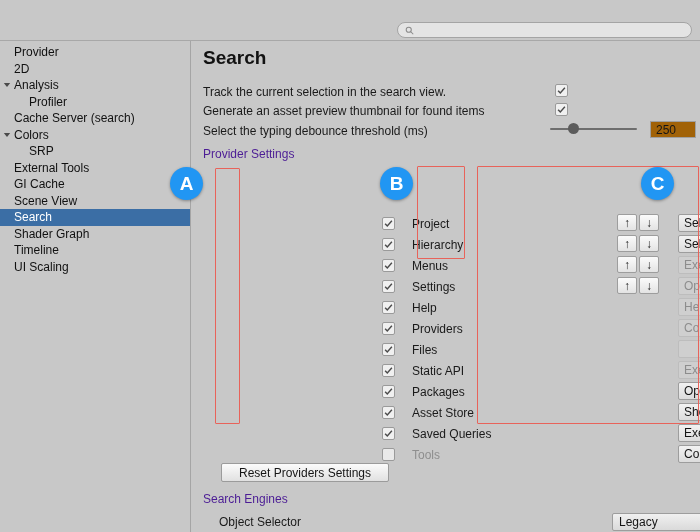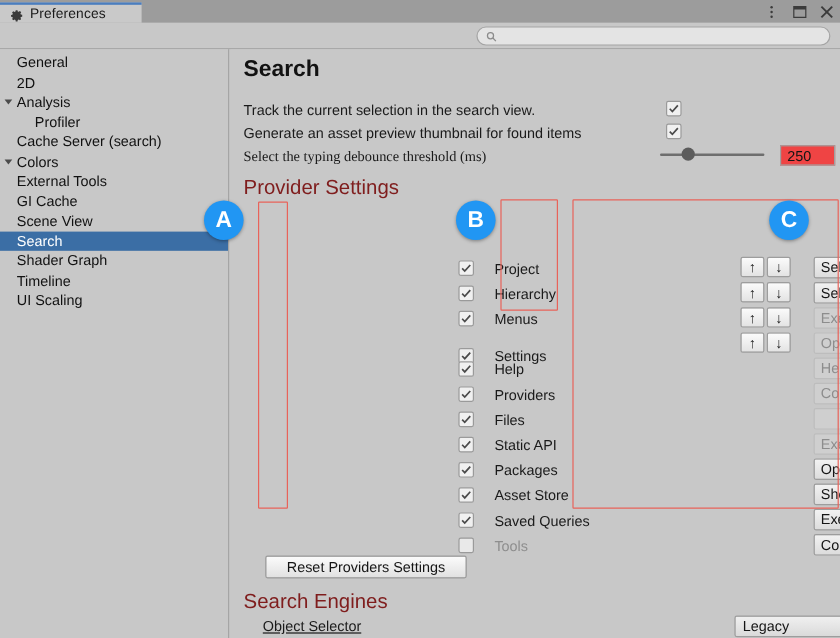--- a/index.html
+++ b/index.html
@@ -92,27 +92,27 @@
   .cbox svg { display: block; }
 
   .slider-track {
     position: absolute; height: 2px; background: #6e6e6e; border-radius: 1px;
   }
   .slider-knob {
     position: absolute; width: 11px; height: 11px; border-radius: 50%;
     background: #5c5c5c;
   }
   .numfield {
-    position: absolute; background: #ef4444; border: 1px solid #a0a0a0;
+    position: absolute; background: #a16207; border: 1px solid #a0a0a0;
     font-size: 12px; color: #151515;
     display: flex; align-items: center; padding-left: 5px;
   }
 
   .section-label {
-    position: absolute; font-size: 17px; color: #7f1d1d;
+    position: absolute; font-size: 12px; color: #4c1d95;
   }
 
   
   .prov-row {
     position: absolute; left: 220px; height: 21px;
     display: flex; align-items: center; font-size: 12px; color: #1a1a1a;
   }
   .prov-row .plabel { margin-left: 9px; }
   .prov-row.dim .plabel { color: #8e8e8e; }
 
@@ -166,64 +166,35 @@
     display: flex; align-items: center; justify-content: center;
     font-size: 19px; font-weight: bold;
     box-shadow: 0 1px 3px rgba(0,0,0,.35);
   }
 </style>
 </head>
 <body>
 
 <div id="app">
 
-  <div class="titlebar">
-    <div class="tab">
-      <span class="gear">
-        <svg width="12" height="12" viewBox="0 0 24 24" fill="#3a3a3a">
-          <path d="M12 8a4 4 0 100 8 4 4 0 000-8zm0 6a2 2 0 110-4 2 2 0 010 4z"></path>
-          <path d="M21 13.5v-3l-2.3-.4a7.2 7.2 0 00-.7-1.7l1.35-1.9-2.12-2.12L15.3 5.7a7.2 7.2 0 00-1.7-.7L13.2 3h-3l-.4 2.3a7.2 7.2 0 00-1.7.7L6.2 4.65 4.08 6.77 5.4 8.7a7.2 7.2 0 00-.7 1.7L2.4 10.8v3l2.3.4c.17.6.41 1.17.7 1.7l-1.32 1.93 2.12 2.12 1.93-1.32c.53.3 1.1.53 1.7.7l.4 2.3h3l.4-2.3c.6-.17 1.17-.4 1.7-.7l1.93 1.32 2.12-2.12-1.35-1.93c.3-.53.53-1.1.7-1.7l2.27-.4z"></path>
-        </svg>
-      </span>
-      <span class="tab-label">Preferences</span>
-    </div>
-    <div class="winbtns">
-      <div class="winbtn">
-        <span class="kebab">
-            <i></i>
-            <i></i>
-            <i></i>
-          </span>
-      </div>
-      <div class="winbtn">
-        <span class="sqr-in"></span>
-      </div>
-      <div class="winbtn">
-        <svg width="12" height="12" viewBox="0 0 12 12" stroke="#3b3b3b" stroke-width="1.6">
-          <line x1="1.5" y1="1.5" x2="10.5" y2="10.5"></line>
-          <line x1="10.5" y1="1.5" x2="1.5" y2="10.5"></line>
-        </svg>
-      </div>
-    </div>
-  </div>
 
   <div class="toolbar">
     <div class="toolsearch" title="">
       <svg width="9" height="9" viewBox="0 0 12 12" fill="none" stroke="#555" stroke-width="1.4">
         <circle cx="5" cy="5" r="3.4"></circle>
           <line x1="7.6" y1="7.6" x2="11" y2="11"></line>
       </svg>
     </div>
   </div>
 
   <div class="sidebar">
     <div id="tree" style="padding-top:3px;">
         <div class="tree-item">
           <span class="arrow"></span>
-          <span class="txt ind0" style="padding-left: 1px;">General</span>
+          <span class="txt ind0" style="padding-left: 1px;">Provider</span>
         </div>
         <div class="tree-item">
           <span class="arrow"></span>
           <span class="txt ind0" style="padding-left: 1px;">2D</span>
         </div>
         <div class="tree-item">
           <span class="arrow">
             <svg width="8" height="8" viewBox="0 0 10 10" fill="#4b4b4b">
               <polygon points="1,2.5 9,2.5 5,7.5"></polygon>
             </svg>
@@ -238,20 +209,24 @@
           <span class="arrow"></span>
           <span class="txt ind0" style="padding-left: 1px;">Cache Server (search)</span>
         </div>
         <div class="tree-item">
           <span class="arrow">
             <svg width="8" height="8" viewBox="0 0 10 10" fill="#4b4b4b">
               <polygon points="1,2.5 9,2.5 5,7.5"></polygon>
             </svg>
           </span>
           <span class="txt ind0">Colors</span>
+        </div>
+        <div class="tree-item">
+          <span class="arrow"></span>
+          <span class="txt ind2" style="padding-left: 16px;">SRP</span>
         </div>
         <div class="tree-item">
           <span class="arrow"></span>
           <span class="txt ind0" style="padding-left: 1px;">External Tools</span>
         </div>
         <div class="tree-item">
           <span class="arrow"></span>
           <span class="txt ind0" style="padding-left: 1px; text-align: right;">GI Cache</span>
         </div>
         <div class="tree-item">
@@ -296,21 +271,21 @@
       <span>Generate an asset preview thumbnail for found items</span>
     </div>
     <div style="position:absolute;left:363px;top:62px;">
       <span class="cbox">
         <svg width="9" height="9" viewBox="0 0 12 12" fill="none" stroke="#4a4a4a" stroke-width="1.9">
           <polyline points="1.5,6.2 4.4,9.2 10.5,2.4"></polyline>
         </svg>
       </span>
     </div>
 
-    <div class="optrow" style="top:80px;font-family:Liberation Serif, serif;">
+    <div class="optrow" style="top:80px;">
       <span>Select the typing debounce threshold (ms)</span>
     </div>
     <div class="slider-track" style="left:358px;top:87px;width:87px;"></div>
     <div class="slider-knob" style="left:376px;top:82px;"></div>
     <div class="numfield" style="left:458px;top:80px;width:46px;height:17px;">250</div>
 
     <div class="section-label" style="left:11px;top:106px;">Provider Settings</div>
 
     <div id="providers">
         <div class="prov-row" style="top: 172px;">
@@ -330,21 +305,21 @@
           <span class="plabel" style="margin-left: 0px; text-align: center;">Hierarchy</span>
         </div>
         <div class="prov-row" style="top: 214px;">
           <span class="cbox" style="position: absolute; left: -30px;">
             <svg width="9" height="9" viewBox="0 0 12 12" fill="none" stroke="#4a4a4a" stroke-width="1.9">
               <polyline points="1.5,6.2 4.4,9.2 10.5,2.4"></polyline>
             </svg>
           </span>
           <span class="plabel" style="margin-left: 0px;">Menus</span>
         </div>
-        <div class="prov-row" style="top: 245px; text-align: right;">
+        <div class="prov-row" style="top: 235px; text-align: right;">
           <span class="cbox" style="position: absolute; left: -30px;">
             <svg width="9" height="9" viewBox="0 0 12 12" fill="none" stroke="#4a4a4a" stroke-width="1.9">
               <polyline points="1.5,6.2 4.4,9.2 10.5,2.4"></polyline>
             </svg>
           </span>
           <span class="plabel" style="margin-left: 0px;">Settings</span>
         </div>
         <div class="prov-row" style="top: 256px;">
           <span class="cbox" style="position: absolute; left: -30px;">
             <svg width="9" height="9" viewBox="0 0 12 12" fill="none" stroke="#4a4a4a" stroke-width="1.9">
@@ -469,21 +444,21 @@
         <div class="dd" style="top: 404px;">
           <span>Copy to the clipboard</span>
         </div>
       </div>
 
     <div class="btn" style="left:29px;top:422px;width:168px;height:19px;">Reset Providers Settings</div>
 
     <div class="section-label" style="left:11px;top:451px;">Search Engines</div>
 
     <div id="engines">
-        <div class="eng-row" style="left: 27px; top: 471px; text-decoration: underline;">Object Selector</div>
+        <div class="eng-row" style="left: 27px; top: 471px;">Object Selector</div>
         <div class="eng-dd" style="top: 472px;">
           <span>Legacy</span>
         </div>
       </div>
   </div>
 
   <div class="redbox" style="left:215px;top:168px;width:25px;height:256px;"></div>
   <div class="redbox" style="left:417px;top:166px;width:48px;height:93px;"></div>
   <div class="redbox" style="left:477px;top:166px;width:222px;height:258px;"></div>
 

